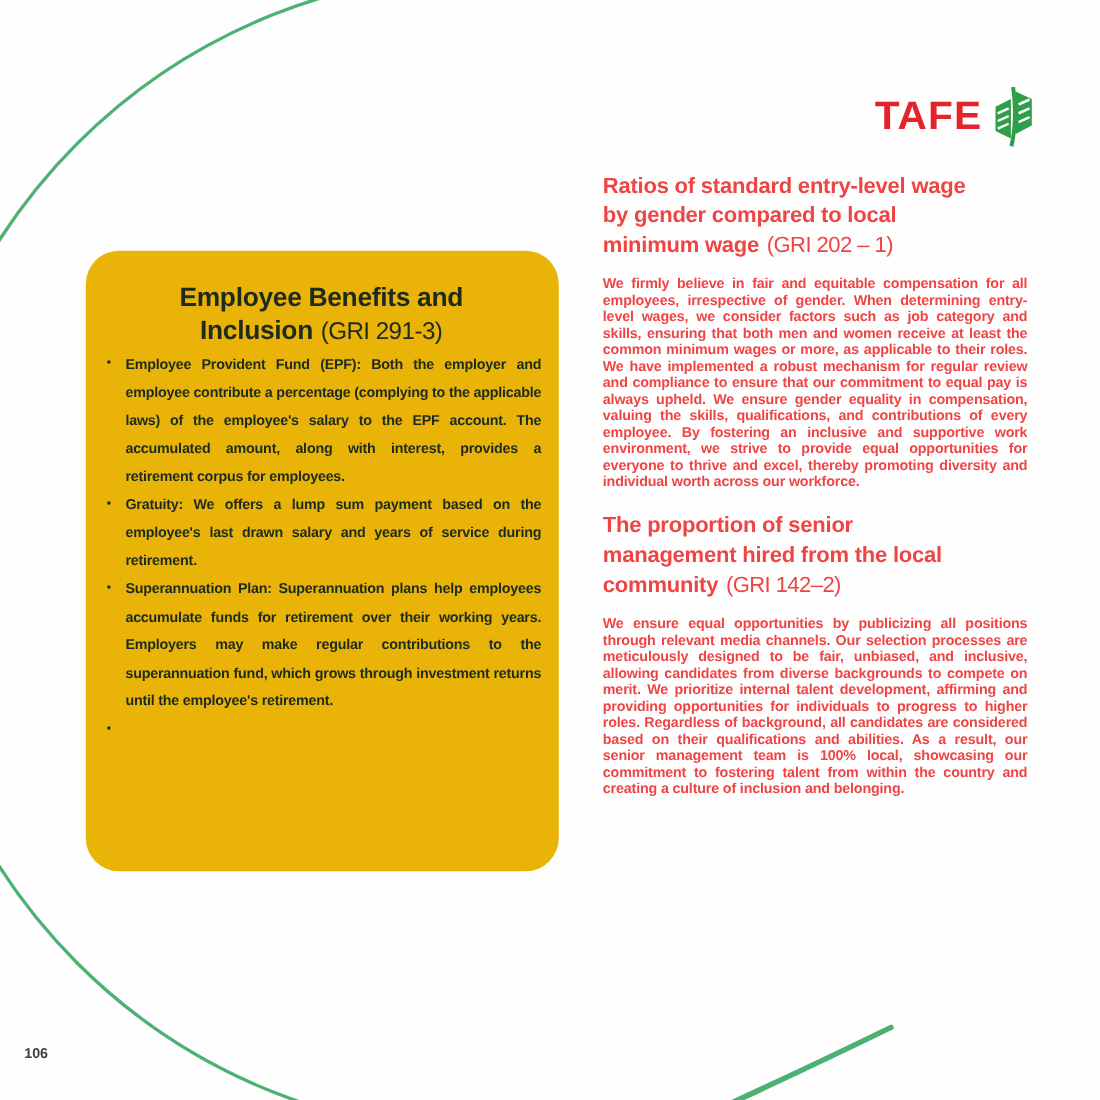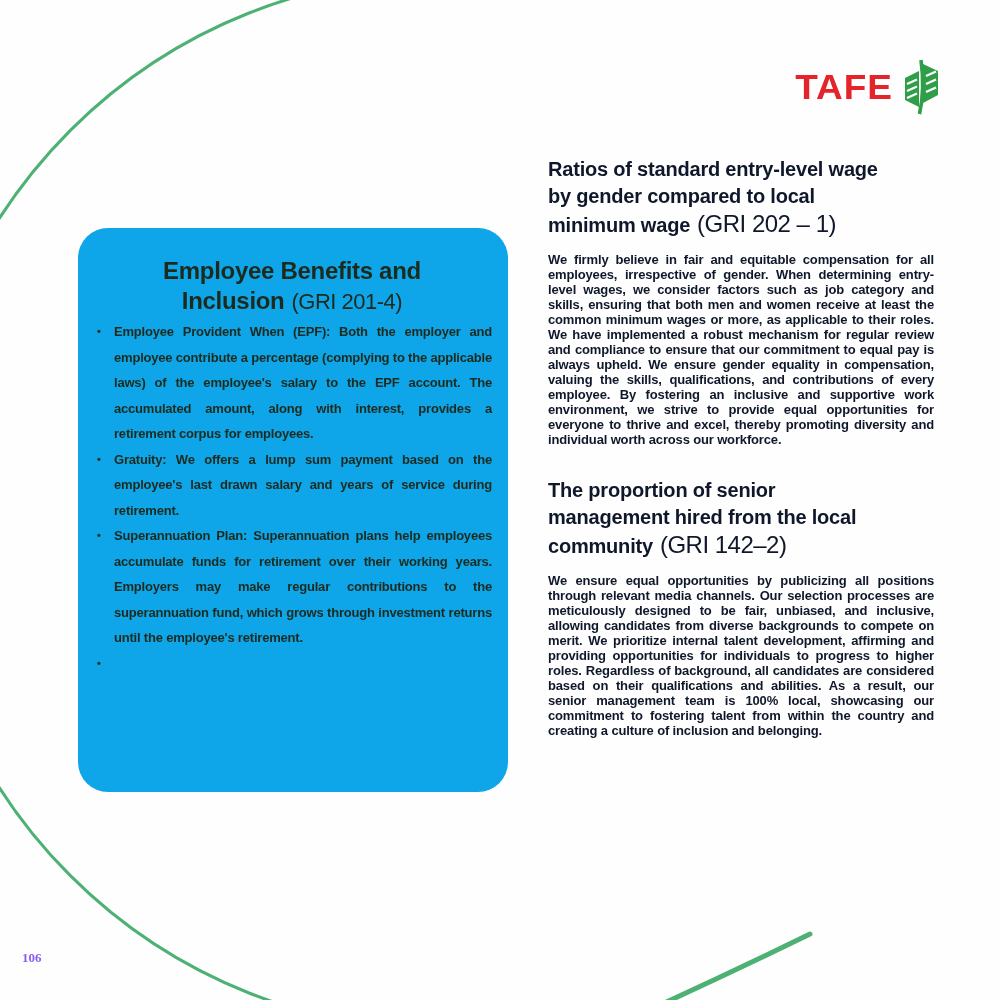--- a/index.html
+++ b/index.html
@@ -5,48 +5,48 @@
   html,body { margin:0; padding:0; }
   body {
     width:1000px; height:1000px; position:relative; overflow:hidden;
     background:#fefefe;
     font-family:"Liberation Sans", sans-serif;
     -webkit-font-smoothing:antialiased;
   }
   .deco-svg { position:absolute; left:0; top:0; z-index:0; }
 
   
-  .logo { position:absolute; top:56px; right:56px; display:flex; align-items:center; gap:7px; z-index:3;justify-content:space-between; }
+  .logo { position:absolute; top:75px; right:56px; display:flex; align-items:center; gap:7px; z-index:3;justify-content:space-between; }
   .logo-text { color:#e5232a; font-size:37px; font-weight:700; letter-spacing:1px; line-height:1; transform:scaleY(0.97); }
 
   
   .card {
     position:absolute; left:78px; top:228px; width:430px; height:564px;
-    background:#0ea5e9; border-radius:30px; z-index:2;
+    background:#eab308; border-radius:30px; z-index:2;
     padding:20px 16px 0 14px; box-sizing:border-box; color:#1c2b1e;
   }
   .card-title { text-align:center; white-space:pre-line; font-size:24px; font-weight:700; line-height:30px; margin-top:8px; letter-spacing:-0.3px; }
   .gri { font-weight:400; margin-left:7px; letter-spacing:-0.5px; }
   .card-title .gri { font-size:22px; }
   .card-intro {
     margin-top:19px; font-size:13px; font-weight:600; line-height:25.5px;
     text-align:justify; text-indent:-40px; padding-left:40px; letter-spacing:-0.2px;
   }
   .card-list { list-style:none; margin:2px 0 0 0; padding:0; }
   .card-li { position:relative; padding-left:22px; font-size:13px; font-weight:600; line-height:25.5px; text-align:justify; letter-spacing:-0.2px; }
   .bullet { position:absolute; left:5px; top:0; font-size:11px; }
 
   
-  .right-col { position:absolute; left:548px; top:156px; width:386px; z-index:1; color:#0f172a; }
+  .right-col { position:absolute; left:548px; top:156px; width:386px; z-index:1; color:#ef4444; }
   .sec-heading { font-size:20px; font-weight:700; line-height:27px; white-space:pre-line; letter-spacing:-0.2px; }
-  .sec-heading .gri { font-size:24px; }
+  .sec-heading .gri { font-size:20px; }
   .sec-body { margin-top:13px; font-size:13px; font-weight:600; line-height:15px; text-align:justify; letter-spacing:-0.15px; }
-  .sec + .sec { margin-top:30px; }
+  .sec + .sec { margin-top:20px; }
 
-  .page-num { position:absolute; left:22px; top:950px; font-size:13px; font-weight:700; color:#8b5cf6; z-index:1;font-family:Liberation Serif, serif; }
+  .page-num { position:absolute; left:22px; top:950px; font-size:13px; font-weight:700; color:#404040; z-index:1; }
 </style>
 </head>
 <body>
 
 <svg class="deco-svg" width="1000" height="1000" viewBox="0 0 1000 1000">
   <defs>
     <clipPath id="leftclip">
         <rect x="-60" y="-60" width="620" height="1120"></rect>
       </clipPath>
   </defs>
@@ -64,25 +64,25 @@
     <path d="M26 36 L36 31.5" stroke="#ffffff" stroke-width="2.4"></path>
     <path d="M19 15 L5 22 L5 44 L19 51 Z" fill="#2f9e49"></path>
     <path d="M7 28 L17 23.5" stroke="#ffffff" stroke-width="2.2"></path>
     <path d="M7 35 L17 30.5" stroke="#ffffff" stroke-width="2.2"></path>
     <path d="M7 42 L17 37.5" stroke="#ffffff" stroke-width="2.2"></path>
   </svg>
 </div>
 
 <div class="card">
   <div class="card-title"><span>Employee Benefits and
-Inclusion</span><span class="gri">(GRI 201-4)</span></div>
+Inclusion</span><span class="gri">(GRI 291-3)</span></div>
   <ul class="card-list">
     <li class="card-li">
       <span class="bullet">•</span>
-      <span>Employee Provident When (EPF): Both the employer and employee contribute a percentage (complying to the applicable laws) of the employee's salary to the EPF account. The accumulated amount, along with interest, provides a retirement corpus for employees.</span>
+      <span>Employee Provident Fund (EPF): Both the employer and employee contribute a percentage (complying to the applicable laws) of the employee's salary to the EPF account. The accumulated amount, along with interest, provides a retirement corpus for employees.</span>
     </li>
     <li class="card-li">
       <span class="bullet">•</span>
       <span>Gratuity: We offers a lump sum payment based on the employee's last drawn salary and years of service during retirement.</span>
     </li>
     <li class="card-li">
       <span class="bullet">•</span>
       <span>Superannuation Plan: Superannuation plans help employees accumulate funds for retirement over their working years. Employers may make regular contributions to the superannuation fund, which grows through investment returns until the employee's retirement.</span>
     </li>
     <li class="card-li">

